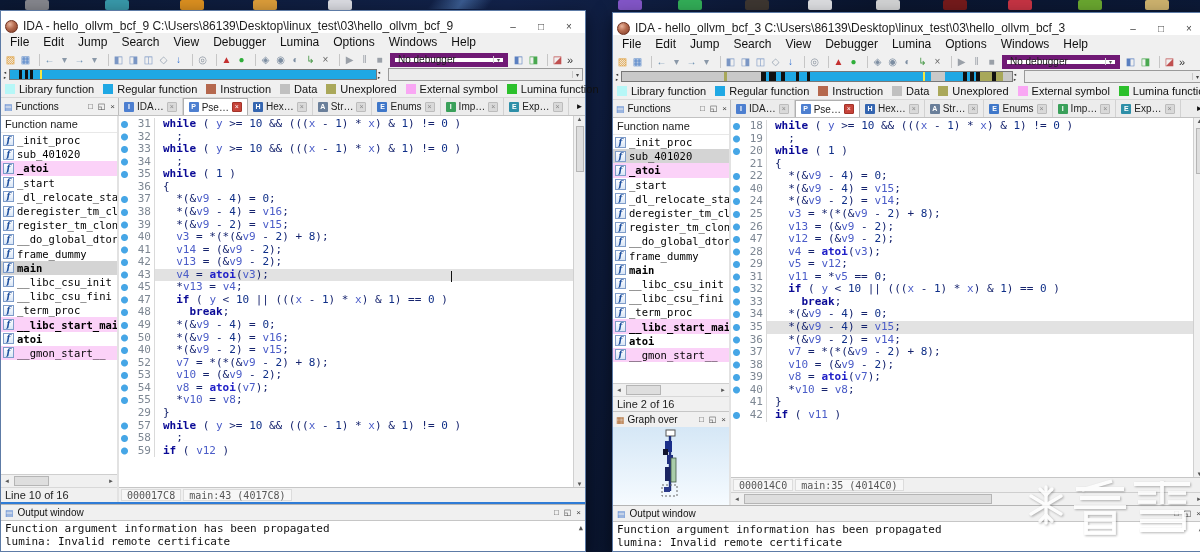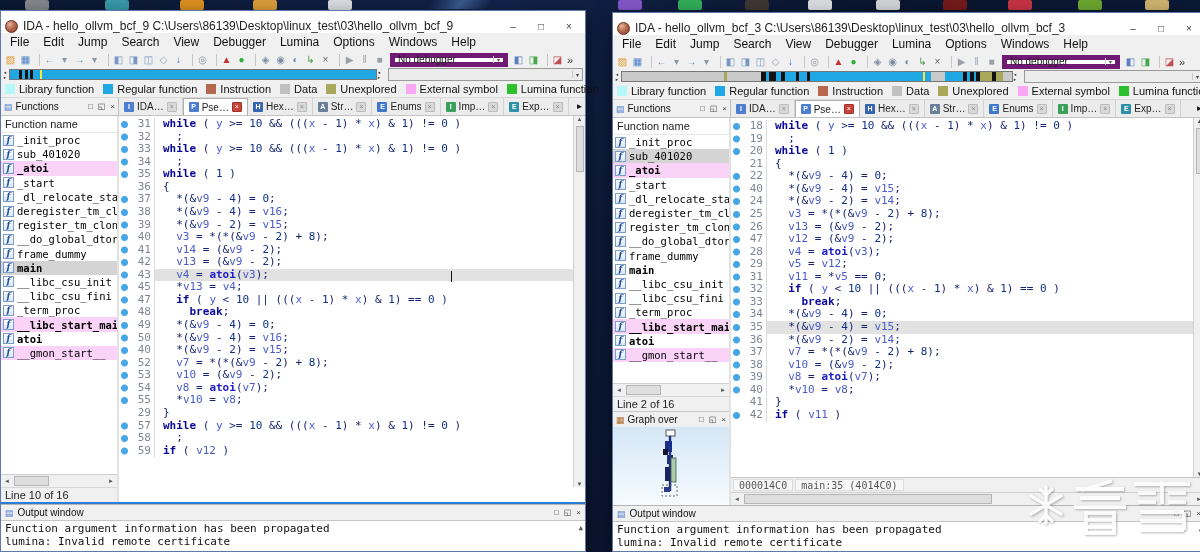--- a/index.html
+++ b/index.html
@@ -556,20 +556,24 @@
             <span class="ctext"><span class="kw">if</span> ( <span class="vr">v12</span> )</span>
           </div>
         </div>
       <div class="caret" style="left:332px;top:155px;"></div>
       <div class="vscroll" style="height:calc(100% - 15px);">
         <span>▲</span>
         <span class="vs-thumb"></span>
         <span class="vs-sp"></span>
         <span>▼</span>
       </div>
+      <div class="cstatus">
+        <span class="cs-cell">000017C8</span>
+        <span class="cs-cell">main:43 (4017C8)</span>
+      </div>
     </div>
   </div>
   <div class="bluesep"></div>
   <div class="outwin" style="height:47px;">
     <div class="outhead">
       <span style="color:#4d7fd0;font-size:9px;">▤</span>
       <span>Output window</span>
       <span class="ph-btns">
           <span>□</span>
           <span>◱</span>

